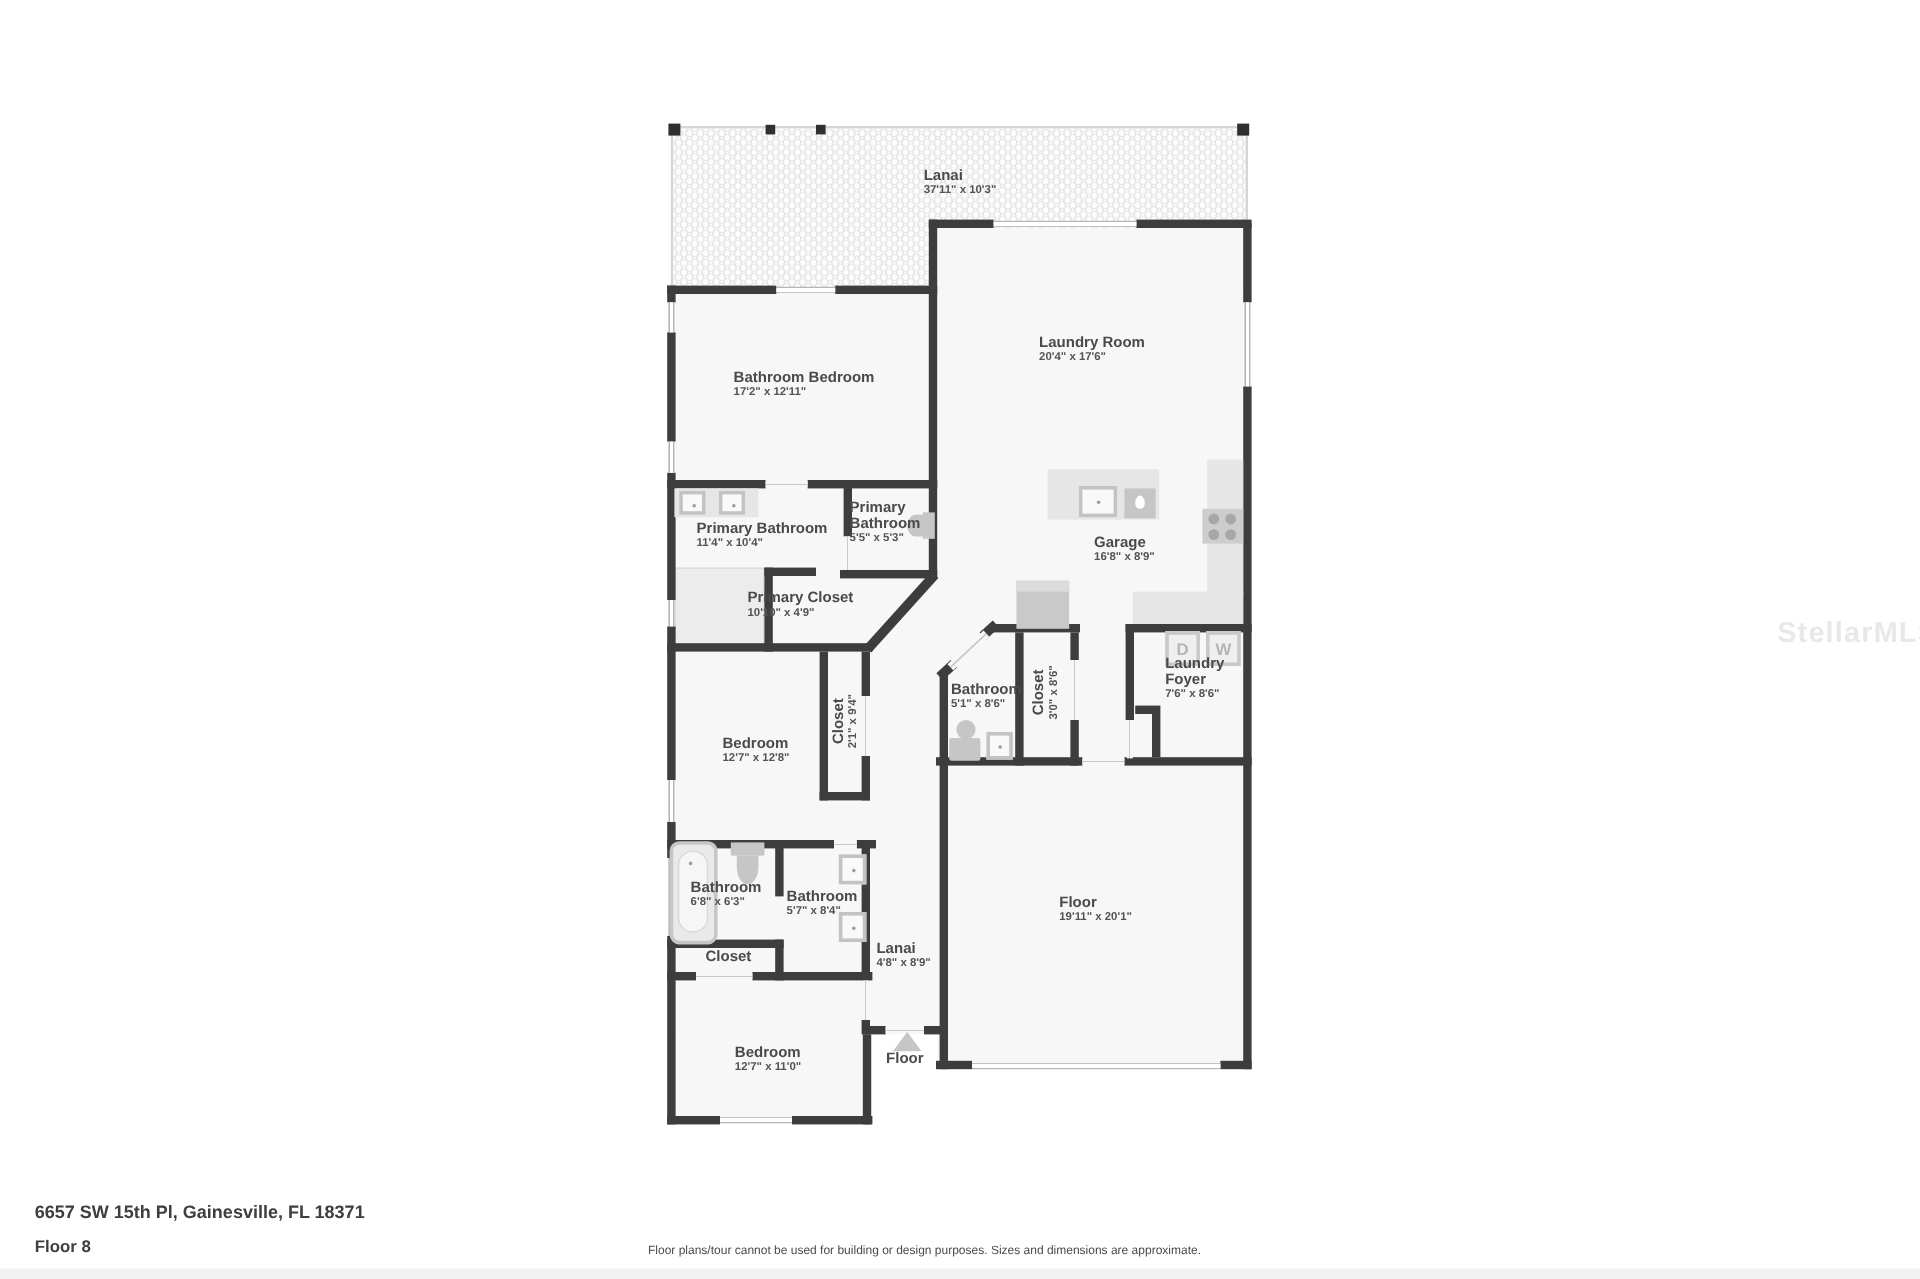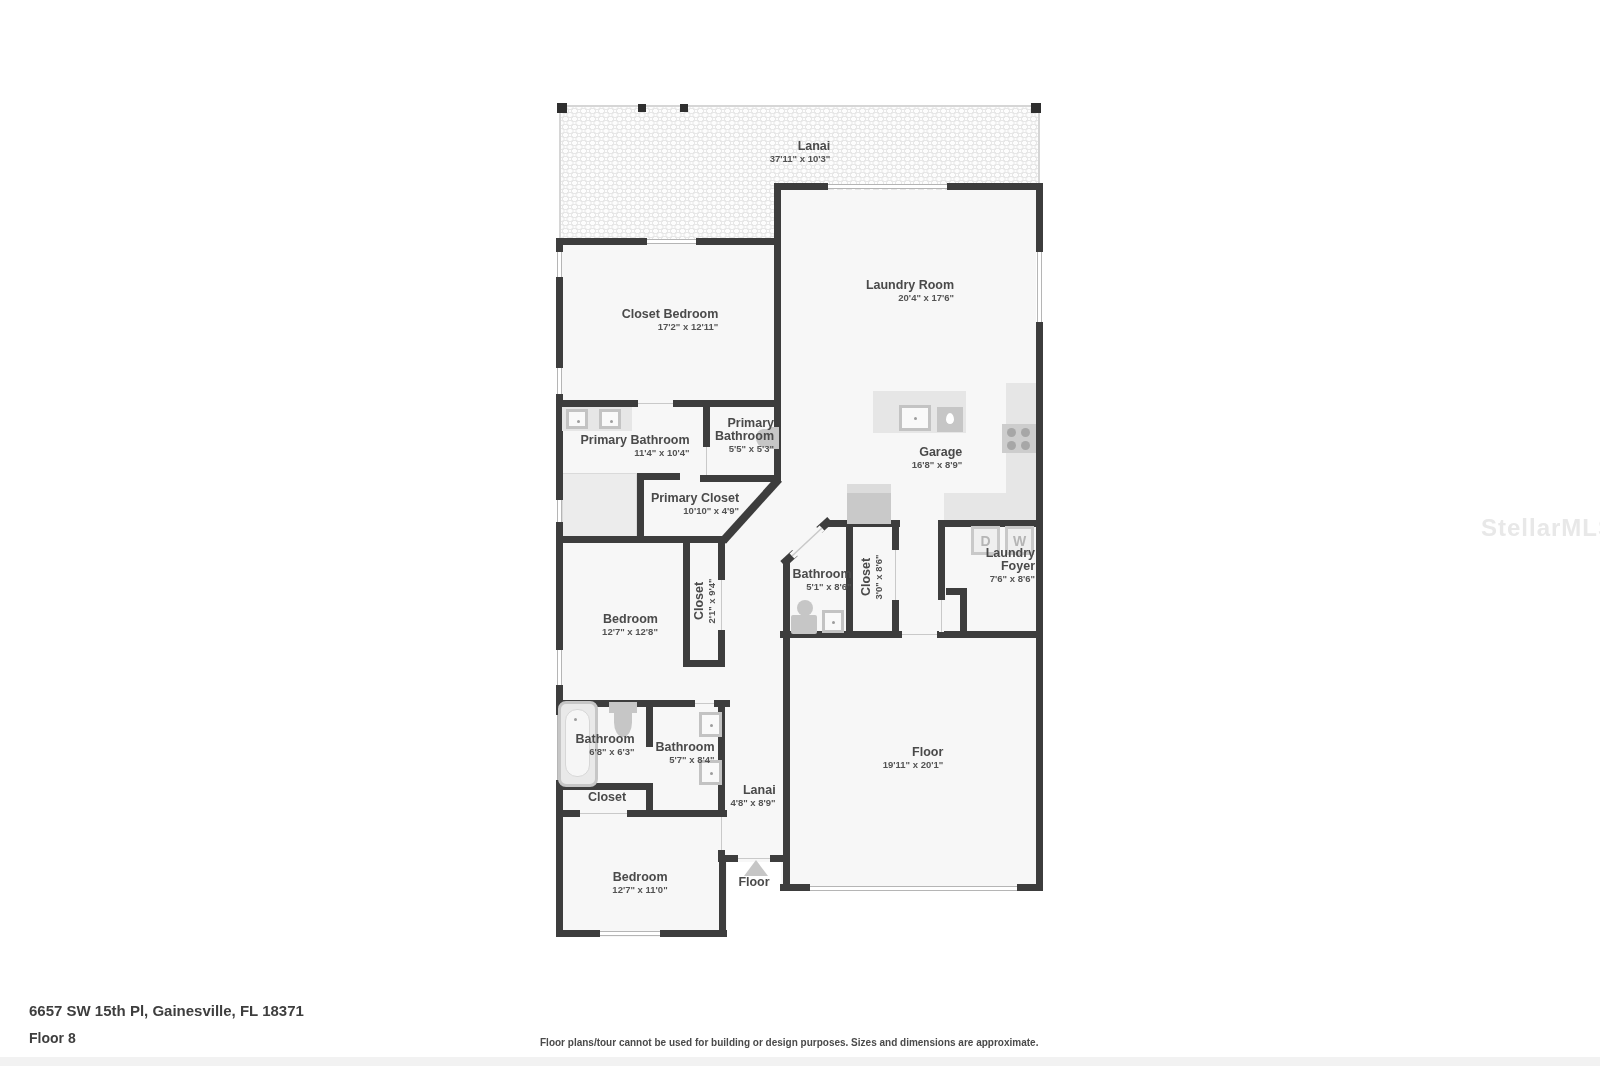--- a/index.html
+++ b/index.html
@@ -23,29 +23,29 @@
   .fx{position:absolute;background:#c6c6c6;}
   .fxl{position:absolute;background:#dcdcdc;}
   .sink{position:absolute;border:3px solid #c3c3c3;background:#f9f9f9;box-sizing:border-box;}
   .dot{position:absolute;width:3px;height:3px;border-radius:50%;background:#9d9d9d;}
   .shower{position:absolute;left:562px;top:473px;width:75px;height:69px;background:#ececec;border:1px solid #dadada;box-sizing:border-box;}
   .tub{position:absolute;left:558px;top:701px;width:40px;height:86px;border:3px solid #c6c6c6;background:#e9e9e9;border-radius:8px;box-sizing:border-box;}
   .tubin{position:absolute;left:565px;top:709px;width:25px;height:68px;background:#f6f6f6;border:1px solid #d7d7d7;border-radius:12px;box-sizing:border-box;}
   .dw{position:absolute;width:29px;height:29px;border:3px solid #c9c9c9;background:#efefef;box-sizing:border-box;
       color:#b5b5b5;font-weight:700;font-size:14px;display:flex;align-items:center;justify-content:center;}
   .tri{position:absolute;left:744px;top:860px;width:0;height:0;border-left:12px solid transparent;border-right:12px solid transparent;border-bottom:16px solid #c6c6c6;}
-  .lbl{position:absolute;transform:translateX(-50%);text-align:right;color:#4a4a4a;}
+  .lbl{position:absolute;transform:translateX(-50%);text-align:left;color:#4a4a4a;}
   .vlbl{position:absolute;transform:translate(-50%,-50%) rotate(-90deg);text-align:center;color:#4a4a4a;}
   .rname{font-size:12.5px;font-weight:700;line-height:13px;white-space:nowrap;}
   .rname.wrap{white-space:normal;}
   .rdims{font-size:9.5px;font-weight:600;line-height:12px;color:#535353;white-space:nowrap;}
   .wm{position:absolute;left:1481px;top:514px;font-size:24px;font-weight:600;letter-spacing:1px;color:#e8e8e8;white-space:nowrap;}
   .addr{position:absolute;left:29px;top:1002px;font-size:15px;font-weight:700;color:#3e3e3e;}
   .floor{position:absolute;left:29px;top:1030px;font-size:14px;font-weight:700;color:#3e3e3e;}
-  .disc{position:absolute;left:540px;top:1037px;font-size:10px;font-weight:700;color:#4a4a4a;}
+  .disc{position:absolute;left:540px;top:1037px;font-size:10px;font-weight:400;color:#4a4a4a;}
   .fbar{position:absolute;left:0;top:1057px;width:1600px;height:9px;background:#f2f2f2;}
   svg.ovl{position:absolute;left:0;top:0;}
 </style>
 </head>
 <body>
 
 <div class="plan">
 
   <div class="lanai"></div>
   <div class="post" style="left:557px;top:103px;width:10px;height:10px"></div>
@@ -196,36 +196,36 @@
 
   <div class="lbl" style="left:800px;top:140px">
     <div class="rname">Lanai</div>
     <div class="rdims">37'11" x 10'3"</div>
   </div>
   <div class="lbl" style="left:910px;top:279px">
     <div class="rname">Laundry Room</div>
     <div class="rdims">20'4" x 17'6"</div>
   </div>
   <div class="lbl" style="left:670px;top:308px">
-    <div class="rname">Closet Bedroom</div>
+    <div class="rname">Bathroom Bedroom</div>
     <div class="rdims">17'2" x 12'11"</div>
   </div>
   <div class="lbl" style="left:635px;top:434px">
     <div class="rname">Primary Bathroom</div>
     <div class="rdims">11'4" x 10'4"</div>
   </div>
   <div class="lbl" style="left:741px;top:417px;width:66px">
     <div class="rname wrap">Primary Bathroom</div>
     <div class="rdims">5'5" x 5'3"</div>
   </div>
   <div class="lbl" style="left:937px;top:446px">
     <div class="rname">Garage</div>
     <div class="rdims">16'8" x 8'9"</div>
   </div>
-  <div class="lbl" style="left:695px;top:492px">
+  <div class="lbl" style="left:667px;top:492px">
     <div class="rname">Primary Closet</div>
     <div class="rdims">10'10" x 4'9"</div>
   </div>
   <div class="lbl" style="left:822px;top:568px">
     <div class="rname">Bathroom</div>
     <div class="rdims">5'1" x 8'6"</div>
   </div>
   <div class="vlbl" style="left:872px;top:577px">
     <div class="rname">Closet</div>
     <div class="rdims">3'0" x 8'6"</div>

